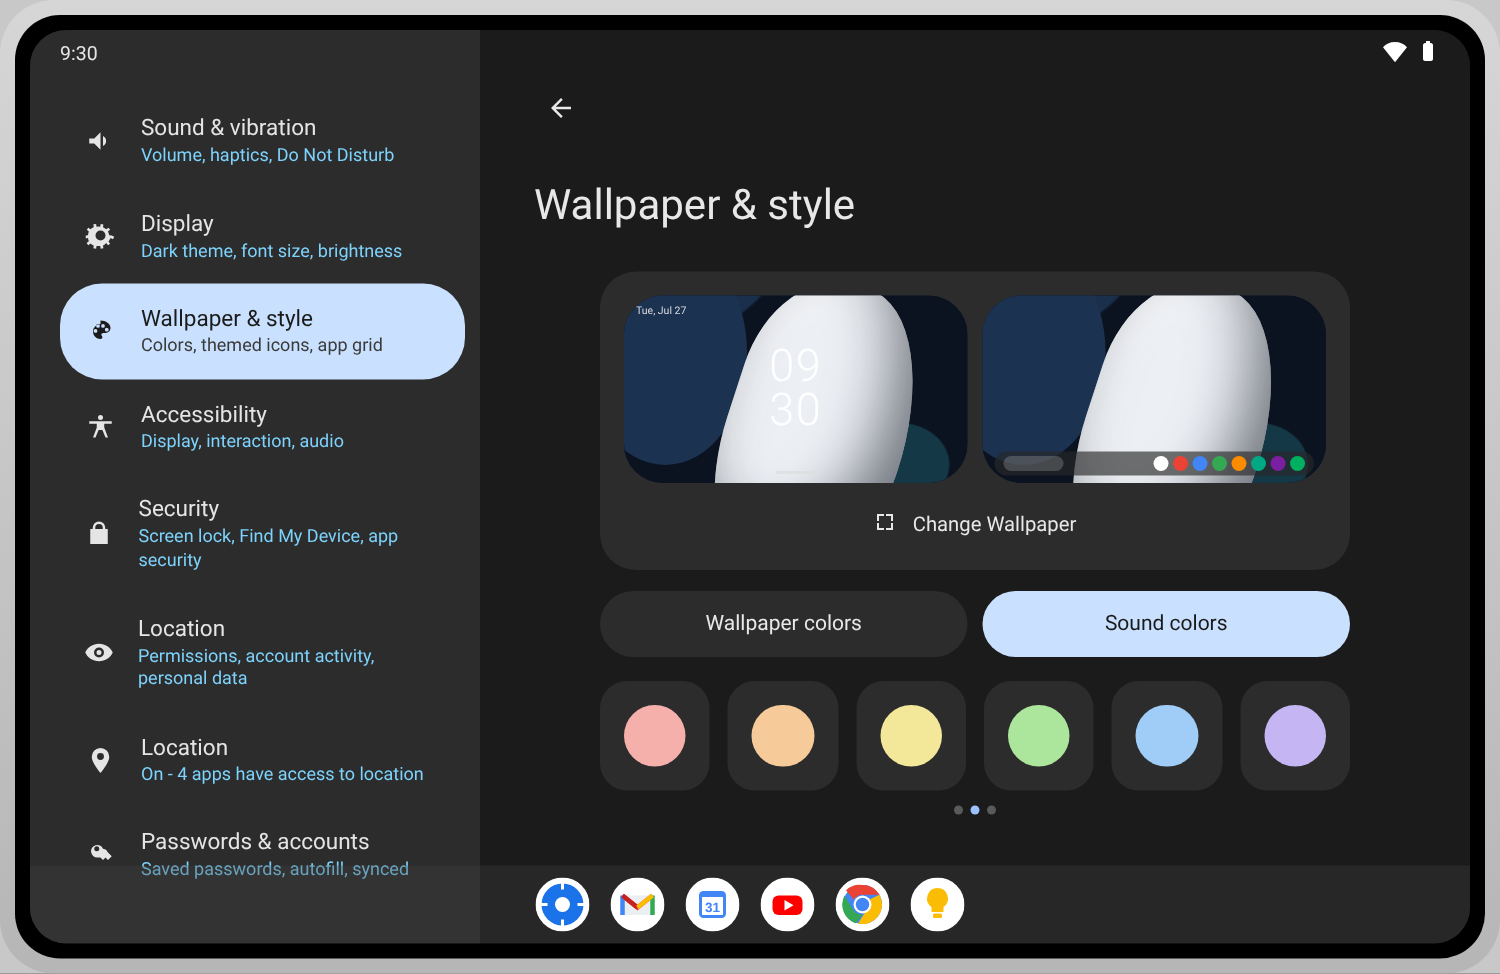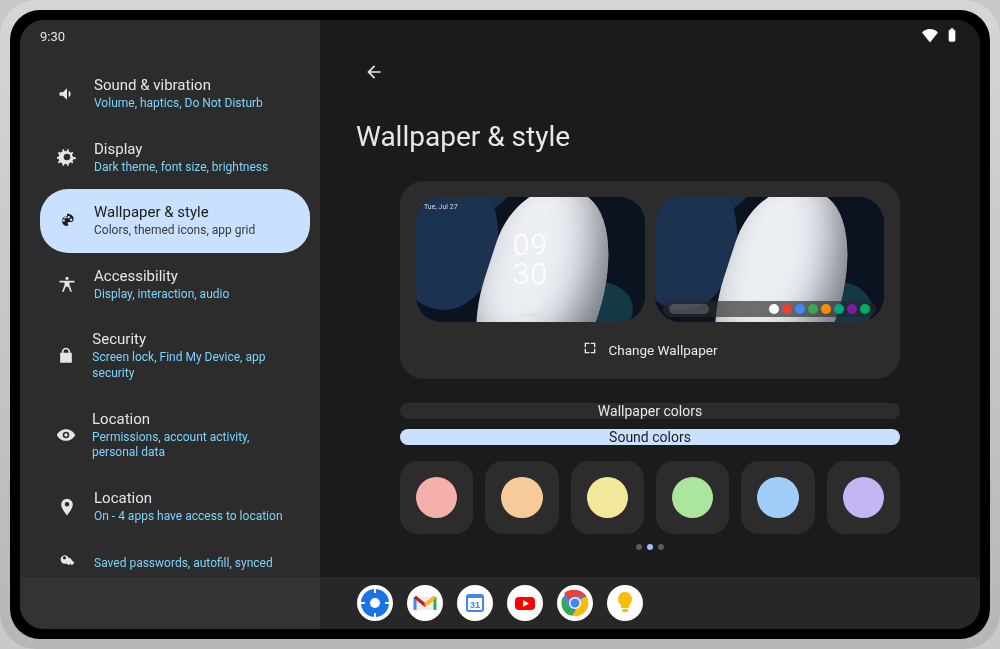--- a/index.html
+++ b/index.html
@@ -96,21 +96,21 @@
   .home-overlay { position:absolute; inset:0; }
   .home-dock {
     position:absolute; bottom:5px; left:8px; right:8px; height:16px; border-radius:9px;
     background:rgba(40,40,40,0.65);
     display:flex; align-items:center; gap:3px; padding:0 6px;
   }
   .home-dock .search { width:40px; height:10px; border-radius:6px; background:rgba(200,200,200,0.25); margin-right:auto; }
   .mini-icon { width:10px; height:10px; border-radius:50%; }
   .change-row { display:flex; align-items:center; justify-content:center; gap:10px; color:#e8e8e8; font-size:13.5px; cursor:pointer; padding:4px 0 2px; }
   .change-row svg { width:16px; height:16px; fill:#e8e8e8; }
-  .tabs { display:flex; gap:10px; margin: 24px auto 16px; width:500px;flex-direction:column; }
+  .tabs { display:flex; gap:10px; margin: 14px auto 16px; width:500px; }
   .tab {
     flex:1; height:44px; border-radius:22px; display:flex; align-items:center; justify-content:center;
     font-size:14px; cursor:pointer;
   }
   .tab.inactive { background:#2c2c2c; color:#e8e8e8; }
   .tab.active { background:#c9e1ff; color:#1b1b1b; }
   .swatches { display:flex; gap:12px; width:500px; margin:0 auto; }
   .swatch-card { flex:1; aspect-ratio:1; background:#2c2c2c; border-radius:18px; display:flex; align-items:center; justify-content:center; cursor:pointer; }
   .swatch { width:56%; aspect-ratio:1; border-radius:50%; }
   .pager { display:flex; gap:5px; justify-content:center; margin-top:10px; }
@@ -228,20 +228,21 @@
                 <div class="subtitle">On - 4 apps have access to location</div>
               </div>
             </div>
             <div class="settings-item">
               <span class="icon">
                 <svg viewBox="0 0 24 24">
                   <path d="M14 7a5 5 0 10-4.6 7H12l2 2 2-2 2 2 3-3-4-4h.6A5 5 0 0014 7zM7 7a2 2 0 114 0 2 2 0 01-4 0z"></path>
                 </svg>
               </span>
               <div class="settings-text">
+                <div class="title">Passwords &amp; accounts</div>
                 <div class="subtitle">Saved passwords, autofill, synced</div>
               </div>
             </div>
           </div>
       </aside>
 
       <main class="main">
         <div class="back-row">
           <div class="back-btn">
             <svg viewBox="0 0 24 24">

